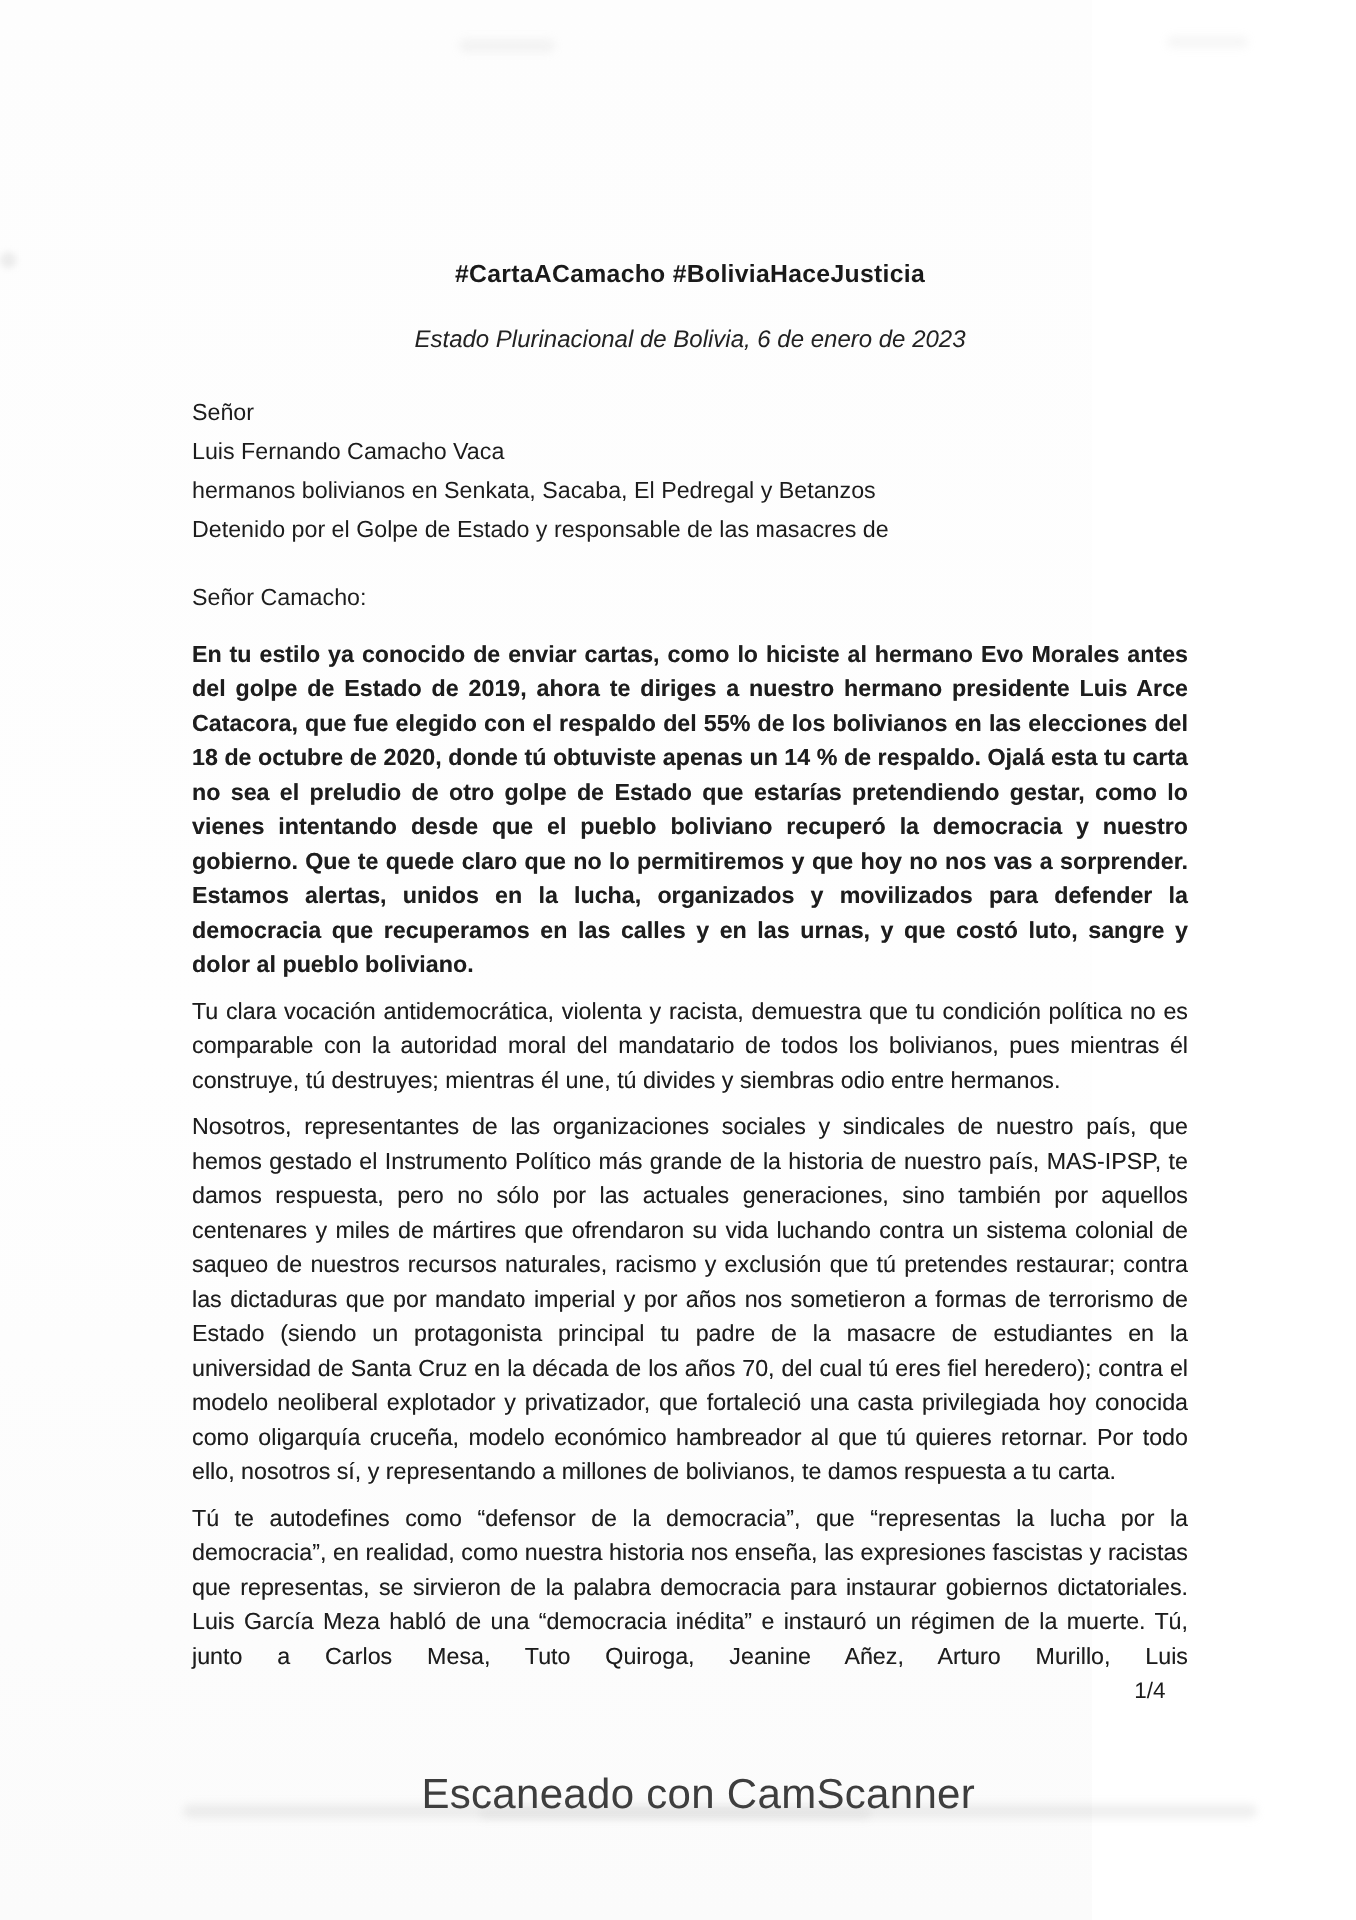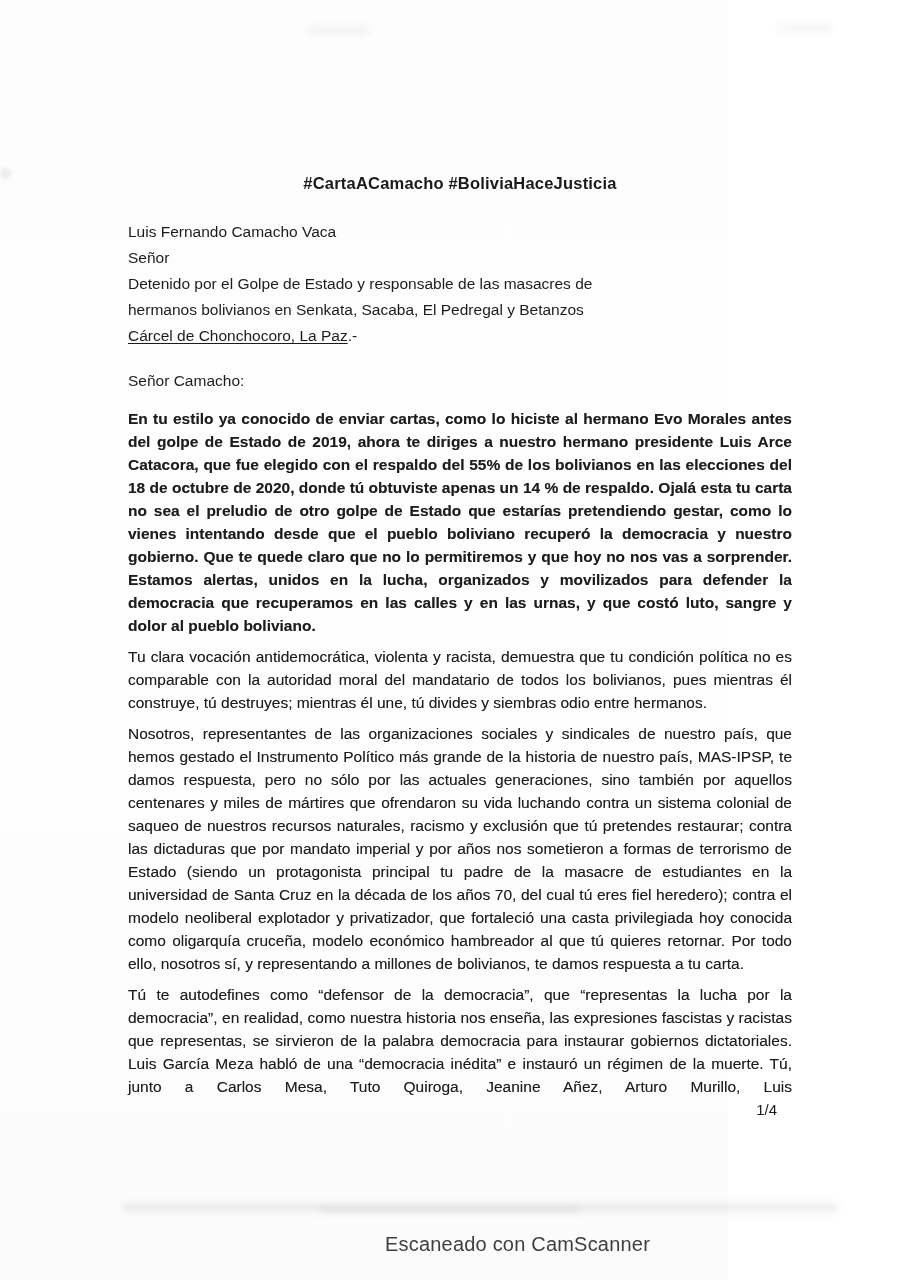--- a/index.html
+++ b/index.html
@@ -77,25 +77,24 @@
     padding-right: 15px;
     font-weight: normal;
     font-size: 15px;
     line-height: 23px;
     color: #1b1b1b;
   }
   .watermark {
     position: absolute;
     top: 1184px;
     right: 78px;
-    font-size: 20px;
+    font-size: 28px;
     line-height: 24px;
     color: #3e3e3e;
     letter-spacing: 0.2px;
-    margin-top: 48px;
   }
   .smudge {
     position: absolute;
     background: rgba(165,165,165,0.18);
     filter: blur(3px);
     border-radius: 6px;
   }
   .smudge-bottom   { left: 122px; top: 1203px; width: 716px; height: 9px; }
   .smudge-bottom-2 { left: 320px; top: 1206px; width: 260px; height: 7px; background: rgba(150,150,150,0.10); }
   .smudge-top-1    { left: 306px; top: 26px;  width: 64px;  height: 9px;  background: rgba(185,185,185,0.14); }
@@ -108,27 +107,27 @@
 <div class="page">
 
   <div class="smudge smudge-top-1"></div>
   <div class="smudge smudge-top-2"></div>
   <div class="smudge smudge-left"></div>
 
   <div class="content">
 
     <div class="hashtags">#CartaACamacho #BoliviaHaceJusticia</div>
 
+    <div class="dateline">Estado Plurinacional de Bolivia, 6 de enero de 2023</div>
 
     <div class="recipient">
+      <div>Señor</div>
       <div>Luis Fernando Camacho Vaca</div>
-      <div>Señor</div>
+      <div>hermanos bolivianos en Senkata, Sacaba, El Pedregal y Betanzos</div>
       <div>Detenido por el Golpe de Estado y responsable de las masacres de</div>
-      <div>hermanos bolivianos en Senkata, Sacaba, El Pedregal y Betanzos</div>
-      <div><span class="underlined">Cárcel de Chonchocoro, La Paz</span><span>.-</span></div>
     </div>
 
     <div class="salutation">Señor Camacho:</div>
 
     <p class="para first">En tu estilo ya conocido de enviar cartas, como lo hiciste al hermano Evo Morales antes del golpe de Estado de 2019, ahora te diriges a nuestro hermano presidente Luis Arce Catacora, que fue elegido con el respaldo del 55% de los bolivianos en las elecciones del 18 de octubre de 2020, donde tú obtuviste apenas un 14 % de respaldo. Ojalá esta tu carta no sea el preludio de otro golpe de Estado que estarías pretendiendo gestar, como lo vienes intentando desde que el pueblo boliviano recuperó la democracia y nuestro gobierno. Que te quede claro que no lo permitiremos y que hoy no nos vas a sorprender. Estamos alertas, unidos en la lucha, organizados y movilizados para defender la democracia que recuperamos en las calles y en las urnas, y que costó luto, sangre y dolor al pueblo boliviano.</p>
 
     <p class="para">Tu clara vocación antidemocrática, violenta y racista, demuestra que tu condición política no es comparable con la autoridad moral del mandatario de todos los bolivianos, pues mientras él construye, tú destruyes; mientras él une, tú divides y siembras odio entre hermanos.</p>
 
     <p class="para">Nosotros, representantes de las organizaciones sociales y sindicales de nuestro país, que hemos gestado el Instrumento Político más grande de la historia de nuestro país, MAS-IPSP, te damos respuesta, pero no sólo por las actuales generaciones, sino también por aquellos centenares y miles de mártires que ofrendaron su vida luchando contra un sistema colonial de saqueo de nuestros recursos naturales, racismo y exclusión que tú pretendes restaurar; contra las dictaduras que por mandato imperial y por años nos sometieron a formas de terrorismo de Estado (siendo un protagonista principal tu padre de la masacre de estudiantes en la universidad de Santa Cruz en la década de los años 70, del cual tú eres fiel heredero); contra el modelo neoliberal explotador y privatizador, que fortaleció una casta privilegiada hoy conocida como oligarquía cruceña, modelo económico hambreador al que tú quieres retornar. Por todo ello, nosotros sí, y representando a millones de bolivianos, te damos respuesta a tu carta.</p>
 

